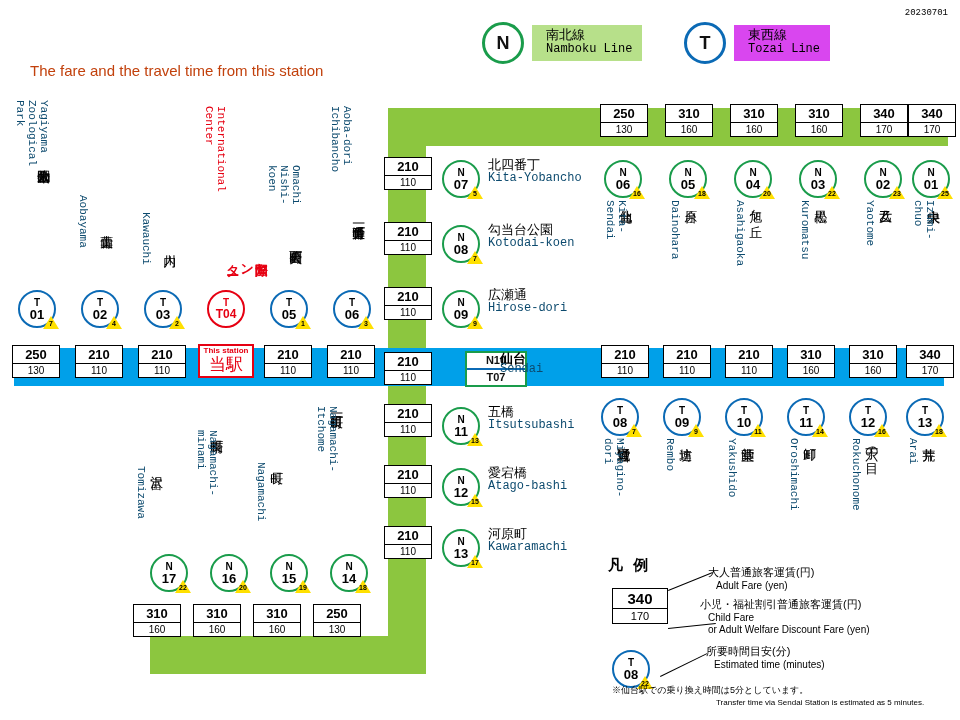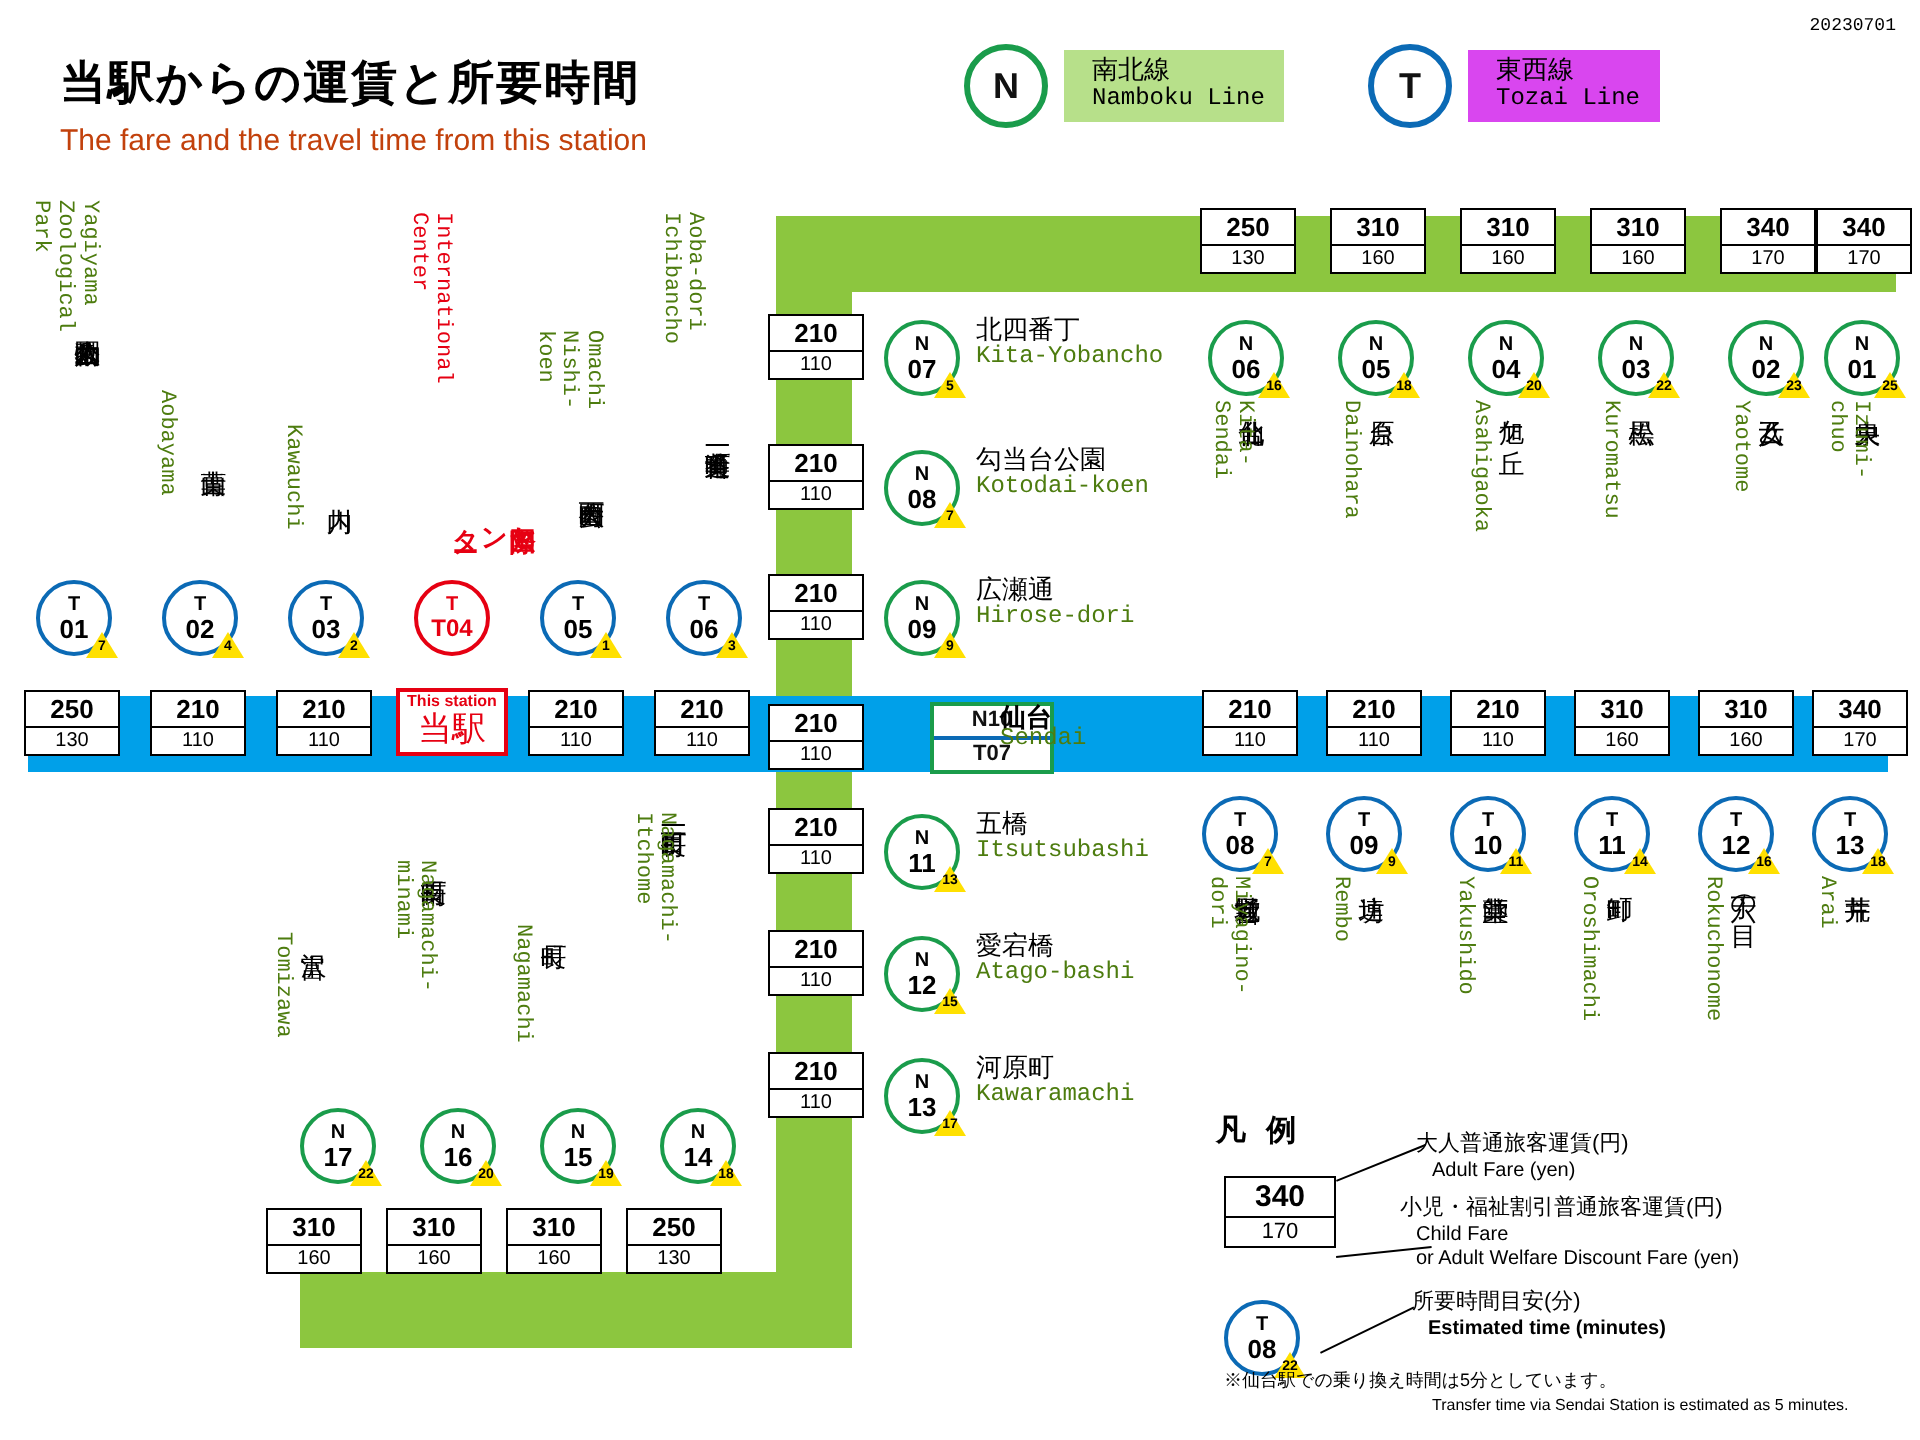--- a/index.html
+++ b/index.html
@@ -29,21 +29,21 @@
   .node{position:absolute;width:34px;height:34px;border-radius:50%;background:#fff;display:flex;flex-direction:column;align-items:center;justify-content:center;font-weight:bold;line-height:1;}
   .node.n{border:2.6px solid #1a9c4b;}
   .node.t{border:2.6px solid #0b6ab5;}
   .node .ln{font-size:10px;}
   .node .no{font-size:13px;}
   .tri{position:absolute;width:0;height:0;border-left:8px solid transparent;border-right:8px solid transparent;border-bottom:13px solid #ffe000;}
   .tri span{position:absolute;left:-8px;top:4px;width:16px;text-align:center;font-size:7px;font-weight:bold;color:#000;}
   
   .nm{position:absolute;line-height:1.1;}
   .nm .ja{font-size:13px;color:#000;}
-  .nm .en{font-size:12px;font-family:"Liberation Mono",monospace;color:#4d7c0f;}
+  .nm .en{font-size:12px;font-family:"Liberation Mono",monospace;color:#0c4a6e;}
   .vert{writing-mode:vertical-rl;text-orientation:upright;}
   .vert-en{writing-mode:vertical-rl;text-orientation:mixed;font-family:"Liberation Mono",monospace;}
   
   .cur{position:absolute;border:2.2px solid #e60012;background:#fff;text-align:center;width:52px;}
   .cur .t1{font-size:8px;color:#e60012;font-weight:bold;line-height:1.1;padding-top:1px;}
   .cur .t2{font-size:17px;color:#e60012;font-weight:normal;line-height:1.1;padding-bottom:2px;}
   
   .sendai-node{position:absolute;width:58px;background:#fff;border:2px solid #1a9c4b;}
   .sendai-node .r1{font-size:11px;font-weight:bold;text-align:center;color:#111;border-bottom:2px solid #0b6ab5;line-height:1.35;}
   .sendai-node .r2{font-size:11px;font-weight:bold;text-align:center;color:#111;line-height:1.35;}
@@ -58,21 +58,20 @@
 </head>
 <body>
 
 <div id="stage">
 
   <div class="nline" style="left:388px;top:108px;width:38px;height:566px;border-radius:4px;"></div>
   <div class="nline" style="left:388px;top:108px;width:560px;height:38px;"></div>
   <div class="nline" style="left:150px;top:636px;width:276px;height:38px;"></div>
   <div class="tline" style="left:14px;top:348px;width:930px;height:38px;"></div>
 
-  <div class="title-ja">当駅からの運賃と所要時間</div>
   <div class="title-en">The fare and the travel time from this station</div>
   <div class="datecode">20230701</div>
 
   <div class="linebadge" style="left:482px;top:28px;">
     <div class="circ n-circ" style="width:36px;height:36px;font-size:18px;">N</div>
     <div class="ltag n" style="margin-left:8px;">
       <div>南北線</div>
       <div class="en">Namboku Line</div>
     </div>
   </div>
@@ -564,18 +563,18 @@
     <div class="ln">T</div>
     <div class="no">08</div>
   </div>
   <div class="keytxt" style="left:612px;top:632px;font-size:0;">T08</div>
   <div class="tri" style="left:637px;top:676px;">
       <span>22</span>
     </div>
   <div class="ldr" style="left:660px;top:676px;width:52px;transform:rotate(-26deg);"></div>
   <div class="keytxt" style="left:706px;top:645px;">
     <div>所要時間目安(分)</div>
-    <div class="en" style="padding-left:8px;font-weight:bold;">Estimated time (minutes)</div>
+    <div class="en" style="padding-left:8px;">Estimated time (minutes)</div>
   </div>
   <div class="note" style="left:612px;top:684px;">※仙台駅での乗り換え時間は5分としています。</div>
   <div class="note2" style="left:716px;top:698px;">Transfer time via Sendai Station is estimated as 5 minutes.</div>
 
 </div>
 
 </body></html>

